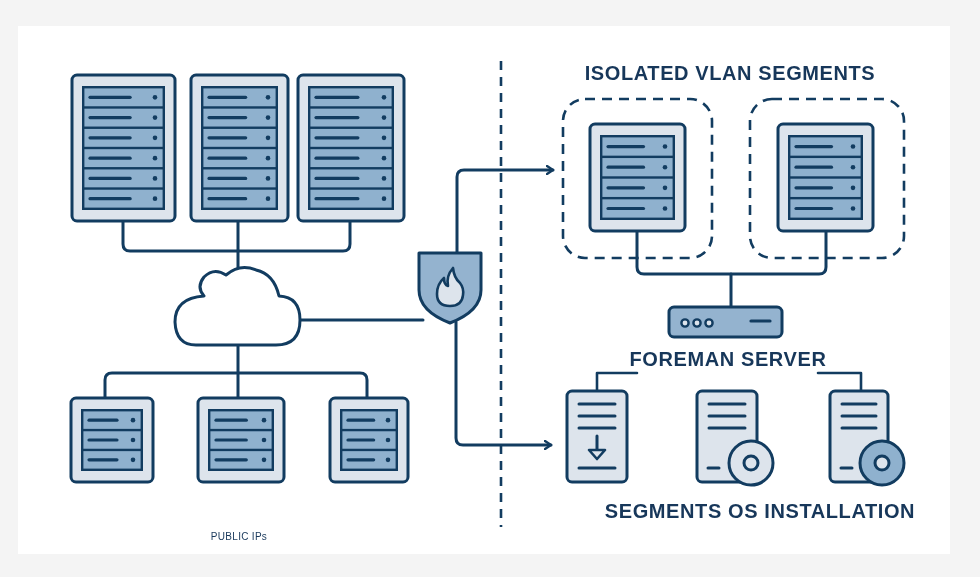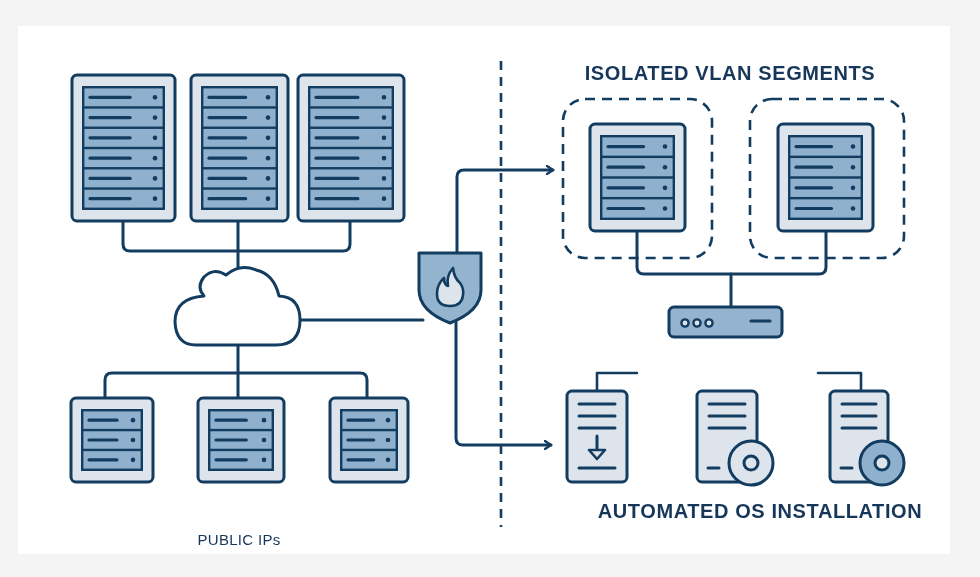--- a/index.html
+++ b/index.html
@@ -13,21 +13,21 @@
     position: absolute; left: 18px; top: 26px; width: 932px; height: 528px;
     background: #ffffff;
   }
   svg#diagram { position: absolute; left: 0; top: 0; }
   .lbl {
     position: absolute; color: #17375a; font-weight: 700;
     letter-spacing: 0.6px; white-space: nowrap; text-align: center;
     font-family: "Liberation Sans", "DejaVu Sans", sans-serif;
   }
   .lbl.h1 { font-size: 20px; }
-  .lbl.sub { font-size: 15px; font-weight: 400; letter-spacing: 0.3px; }
+  .lbl.sub { font-size: 10px; font-weight: 400; letter-spacing: 0.3px; }
 </style>
 </head>
 <body>
 
 <div id="stage">
   <div id="card"></div>
 
   <svg id="diagram" width="980" height="577" viewBox="0 0 980 577">
     <defs>
       <marker id="arrowhead" markerWidth="10" markerHeight="10" refX="7" refY="5" orient="auto" markerUnits="userSpaceOnUse">
@@ -318,15 +318,16 @@
           <line x1="841" y1="468" x2="852" y2="468" stroke="#123c60" stroke-width="3" stroke-linecap="round"></line>
           <g>
             <circle cx="882" cy="463" r="22" fill="#8fb1ce" stroke="#123c60" stroke-width="3"></circle>
             <circle cx="882" cy="463" r="7" fill="#dde4ec" stroke="#123c60" stroke-width="3"></circle>
           </g>
         </g>
       </g>
   </svg>
 
   <div class="lbl h1" style="left:580px; top:62px; width:300px;">ISOLATED VLAN SEGMENTS</div>
+  <div class="lbl h1" style="left:620px; top:348px; width:216px;">FOREMAN SERVER</div>
   <div class="lbl sub" style="left:140px; top:531px; width:198px;">PUBLIC IPs</div>
-  <div class="lbl h1" style="left:580px; top:500px; width:360px;">AUTOMATED OS INSTALLATION</div>
+  <div class="lbl h1" style="left:580px; top:500px; width:360px;">SEGMENTS OS INSTALLATION</div>
 </div>
 
 </body></html>

